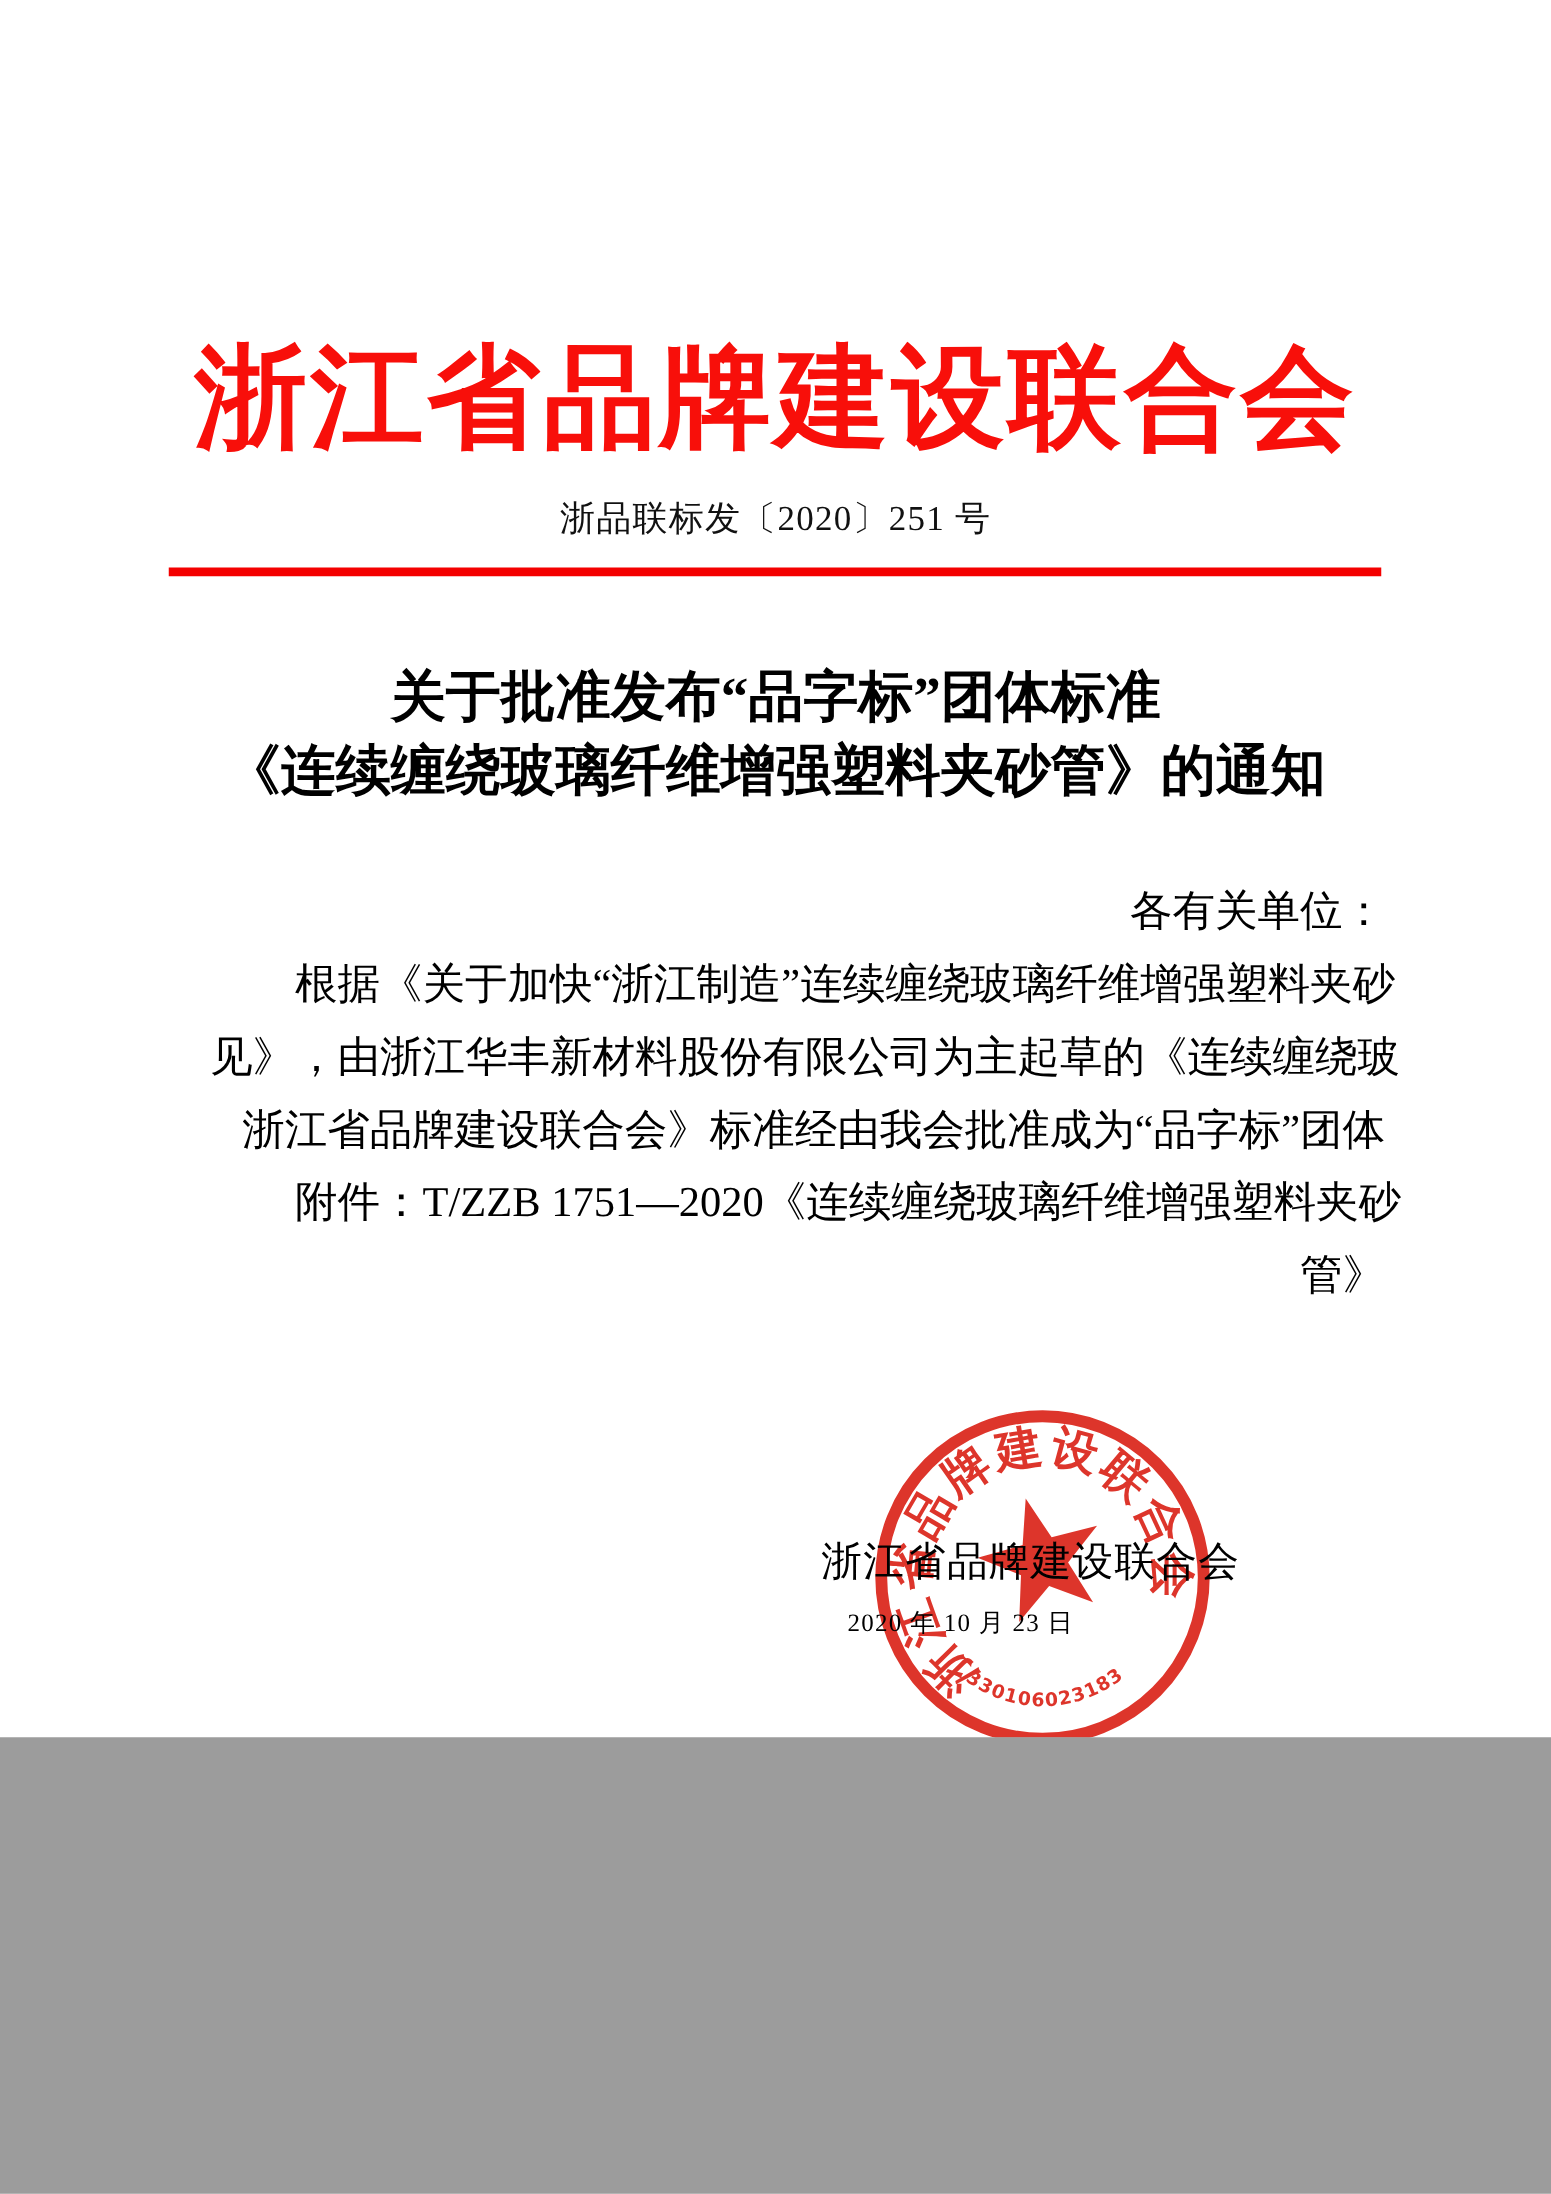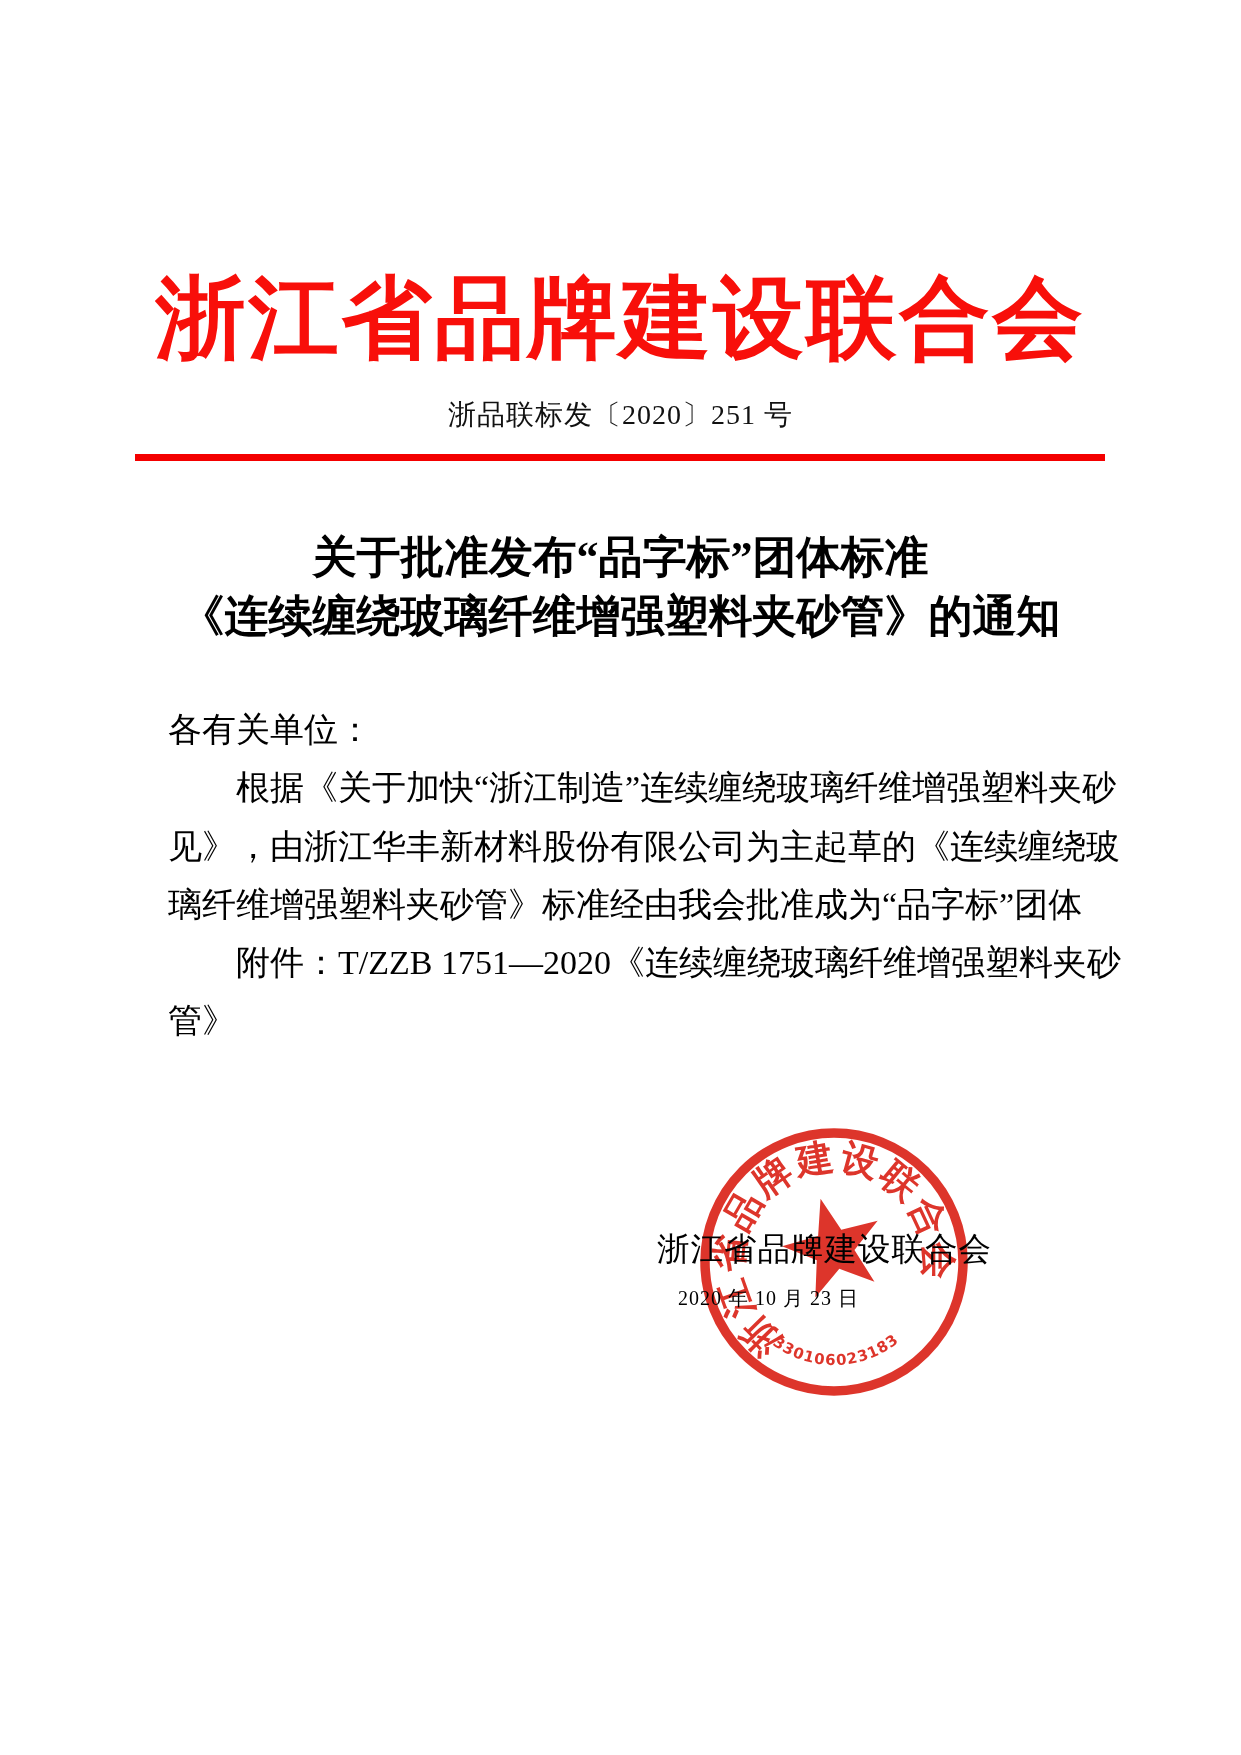--- a/index.html
+++ b/index.html
@@ -1,19 +1,19 @@
 <!DOCTYPE html>
 <html><head>
 <meta charset="utf-8">
 <title>浙江省品牌建设联合会</title>
 <style>
   html,body{margin:0;padding:0;background:#9c9c9c;}
   .page{
     position:relative;
-    width:1241px;height:1755px;
+    width:1241px;height:1390px;
     margin:0 auto;
     background:#ffffff;
     overflow:hidden;
     font-family:"Liberation Serif","DejaVu Serif",serif;
   }
   .org-header{
     position:absolute;left:60px;top:258px;width:1121px;
     text-align:center;
     font-size:90px;font-weight:700;
     letter-spacing:3px;
@@ -34,21 +34,21 @@
   }
   .doc-title{
     position:absolute;left:60px;top:528px;width:1121px;
     text-align:center;
     font-size:44px;line-height:59px;font-weight:700;
     color:#000;
     white-space:nowrap;
   }
   .body-block{
     position:absolute;left:168px;top:701px;width:940px;
-    font-size:34px;color:#000;
+    font-size:34px;color:#000;text-align:right;
   }
   .body-block .line{
     height:58.3px;line-height:58.3px;
     white-space:nowrap;
   }
   .body-block .line.indent{
     text-indent:68px;
   }
   .closing-org{
     position:absolute;left:657px;top:1228px;
@@ -92,21 +92,21 @@
 
   <div class="doc-title">
     <div>关于批准发布“品字标”团体标准</div>
     <div>《连续缠绕玻璃纤维增强塑料夹砂管》的通知</div>
   </div>
 
   <div class="body-block">
     <div class="line">各有关单位：</div>
     <div class="line indent">根据《关于加快“浙江制造”连续缠绕玻璃纤维增强塑料夹砂</div>
     <div class="line">见》，由浙江华丰新材料股份有限公司为主起草的《连续缠绕玻</div>
-    <div class="line">璃纤维增强塑料夹砂管》标准经由我会批准成为“品字标”团体</div>
+    <div class="line">浙江省品牌建设联合会》标准经由我会批准成为“品字标”团体</div>
     <div class="line indent">附件：T/ZZB 1751—2020《连续缠绕玻璃纤维增强塑料夹砂</div>
     <div class="line">管》</div>
   </div>
 
   <div class="closing-org">浙江省品牌建设联合会</div>
 
   <div class="closing-date">2020 年 10 月 23 日</div>
 
   <svg class="seal" viewBox="0 0 280 280" aria-hidden="true">
     <circle cx="140" cy="140" r="129" fill="none" stroke="#dc2a1f" stroke-width="9.5"></circle>

